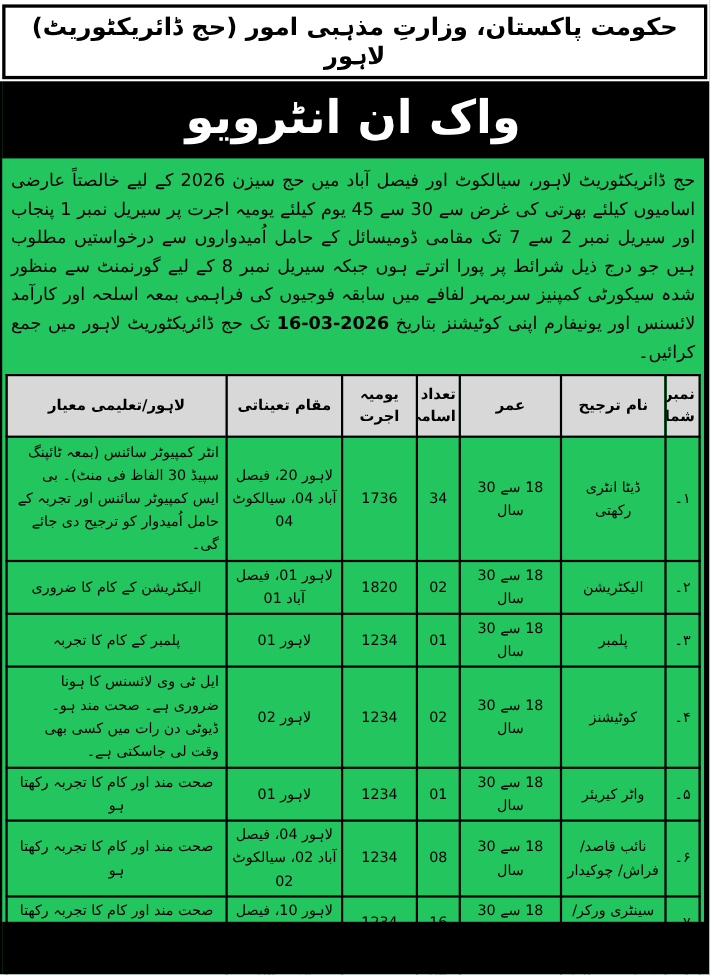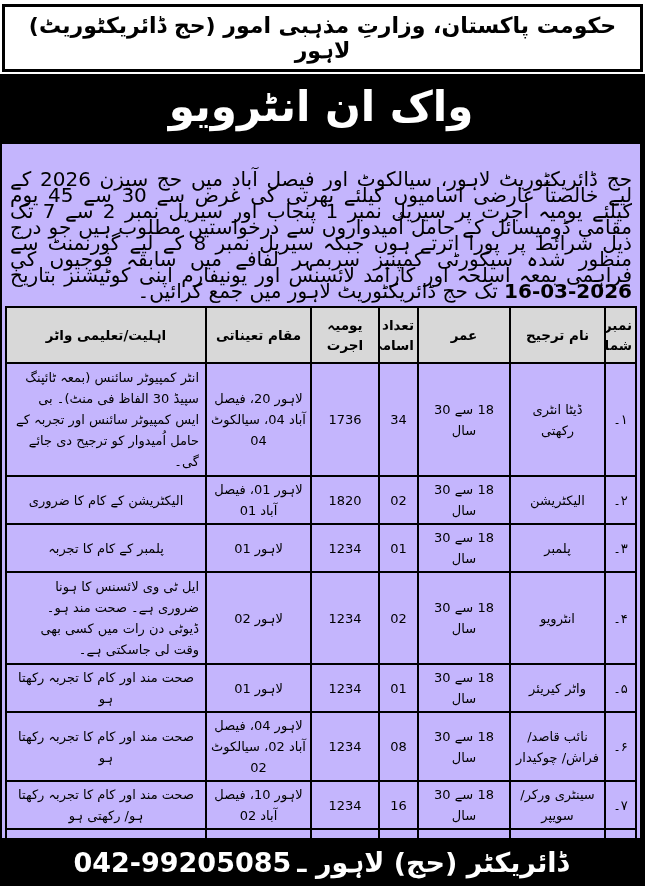--- a/index.html
+++ b/index.html
@@ -29,38 +29,37 @@
     font-size: 22px;
     font-weight: bold;
     padding: 0 6px;
   }
   
   .main {
     position: absolute;
     top: 74px; left: 0; right: 0; bottom: 0;
     border-right: 5px solid #000;
     border-left: 2px solid #000;
-    background: #c4b5fd;
+    background: #22c55e;
   }
   .banner {
     background: #000;
     color: #fff;
     text-align: center;
     font-size: 42px;
     font-weight: bold;
     line-height: 1.0;
     padding: 12px 0 16px 0;
   }
   .intro {
     padding: 7px 8px 5px 8px;
-    font-size: 20px;
-    line-height: 16px;
+    font-size: 16px;
+    line-height: 26px;
     text-align: justify;
     text-align-last: right;
-    margin-top: 20px;
   }
   .num { direction: ltr; unicode-bidi: isolate; }
   .bold-date { font-weight: bold; }
   
   table.vacancies {
     width: 632px;
     margin: 2px 3px;
     border-collapse: collapse;
     table-layout: fixed;
     font-size: 13px;
@@ -137,21 +136,21 @@
           <col>
       </colgroup>
       <thead>
         <tr>
           <th>نمبر شمار</th>
           <th>نام ترجیح</th>
           <th>عمر</th>
           <th>تعداد اسامی</th>
           <th>یومیہ اجرت</th>
           <th>مقام تعیناتی</th>
-          <th>اہلیت/تعلیمی واٹر</th>
+          <th>لاہور/تعلیمی معیار</th>
         </tr>
       </thead>
       <tbody>
         <tr class="r1">
           <td>۱۔</td>
           <td>ڈیٹا انٹری رکھتی</td>
           <td>18 سے 30 سال</td>
           <td>34</td>
           <td>1736</td>
           <td>لاہور 20، فیصل آباد 04، سیالکوٹ 04</td>
@@ -170,21 +169,21 @@
           <td>۳۔</td>
           <td>پلمبر</td>
           <td>18 سے 30 سال</td>
           <td>01</td>
           <td>1234</td>
           <td>لاہور 01</td>
           <td class="elig">پلمبر کے کام کا تجربہ</td>
         </tr>
         <tr class="r4">
           <td>۴۔</td>
-          <td>انٹرویو</td>
+          <td>کوٹیشنز</td>
           <td>18 سے 30 سال</td>
           <td>02</td>
           <td>1234</td>
           <td>لاہور 02</td>
           <td class="elig long">ایل ٹی وی لائسنس کا ہونا ضروری ہے۔ صحت مند ہو۔ ڈیوٹی دن رات میں کسی بھی وقت لی جاسکتی ہے۔</td>
         </tr>
         <tr class="r5">
           <td>۵۔</td>
           <td>واٹر کیریئر</td>
           <td>18 سے 30 سال</td>
@@ -217,18 +216,16 @@
           <td>18 سے 30 سال</td>
           <td>06</td>
           <td>--</td>
           <td>لاہور 06</td>
           <td class="elig">--</td>
         </tr>
       </tbody>
     </table>
 
     <div class="footer-banner">
-      <span>ڈائریکٹر (حج) لاہور ـ</span>
-      <span class="num">042-99205085</span>
     </div>
 
   </div>
 </div>
 
 </body></html>

